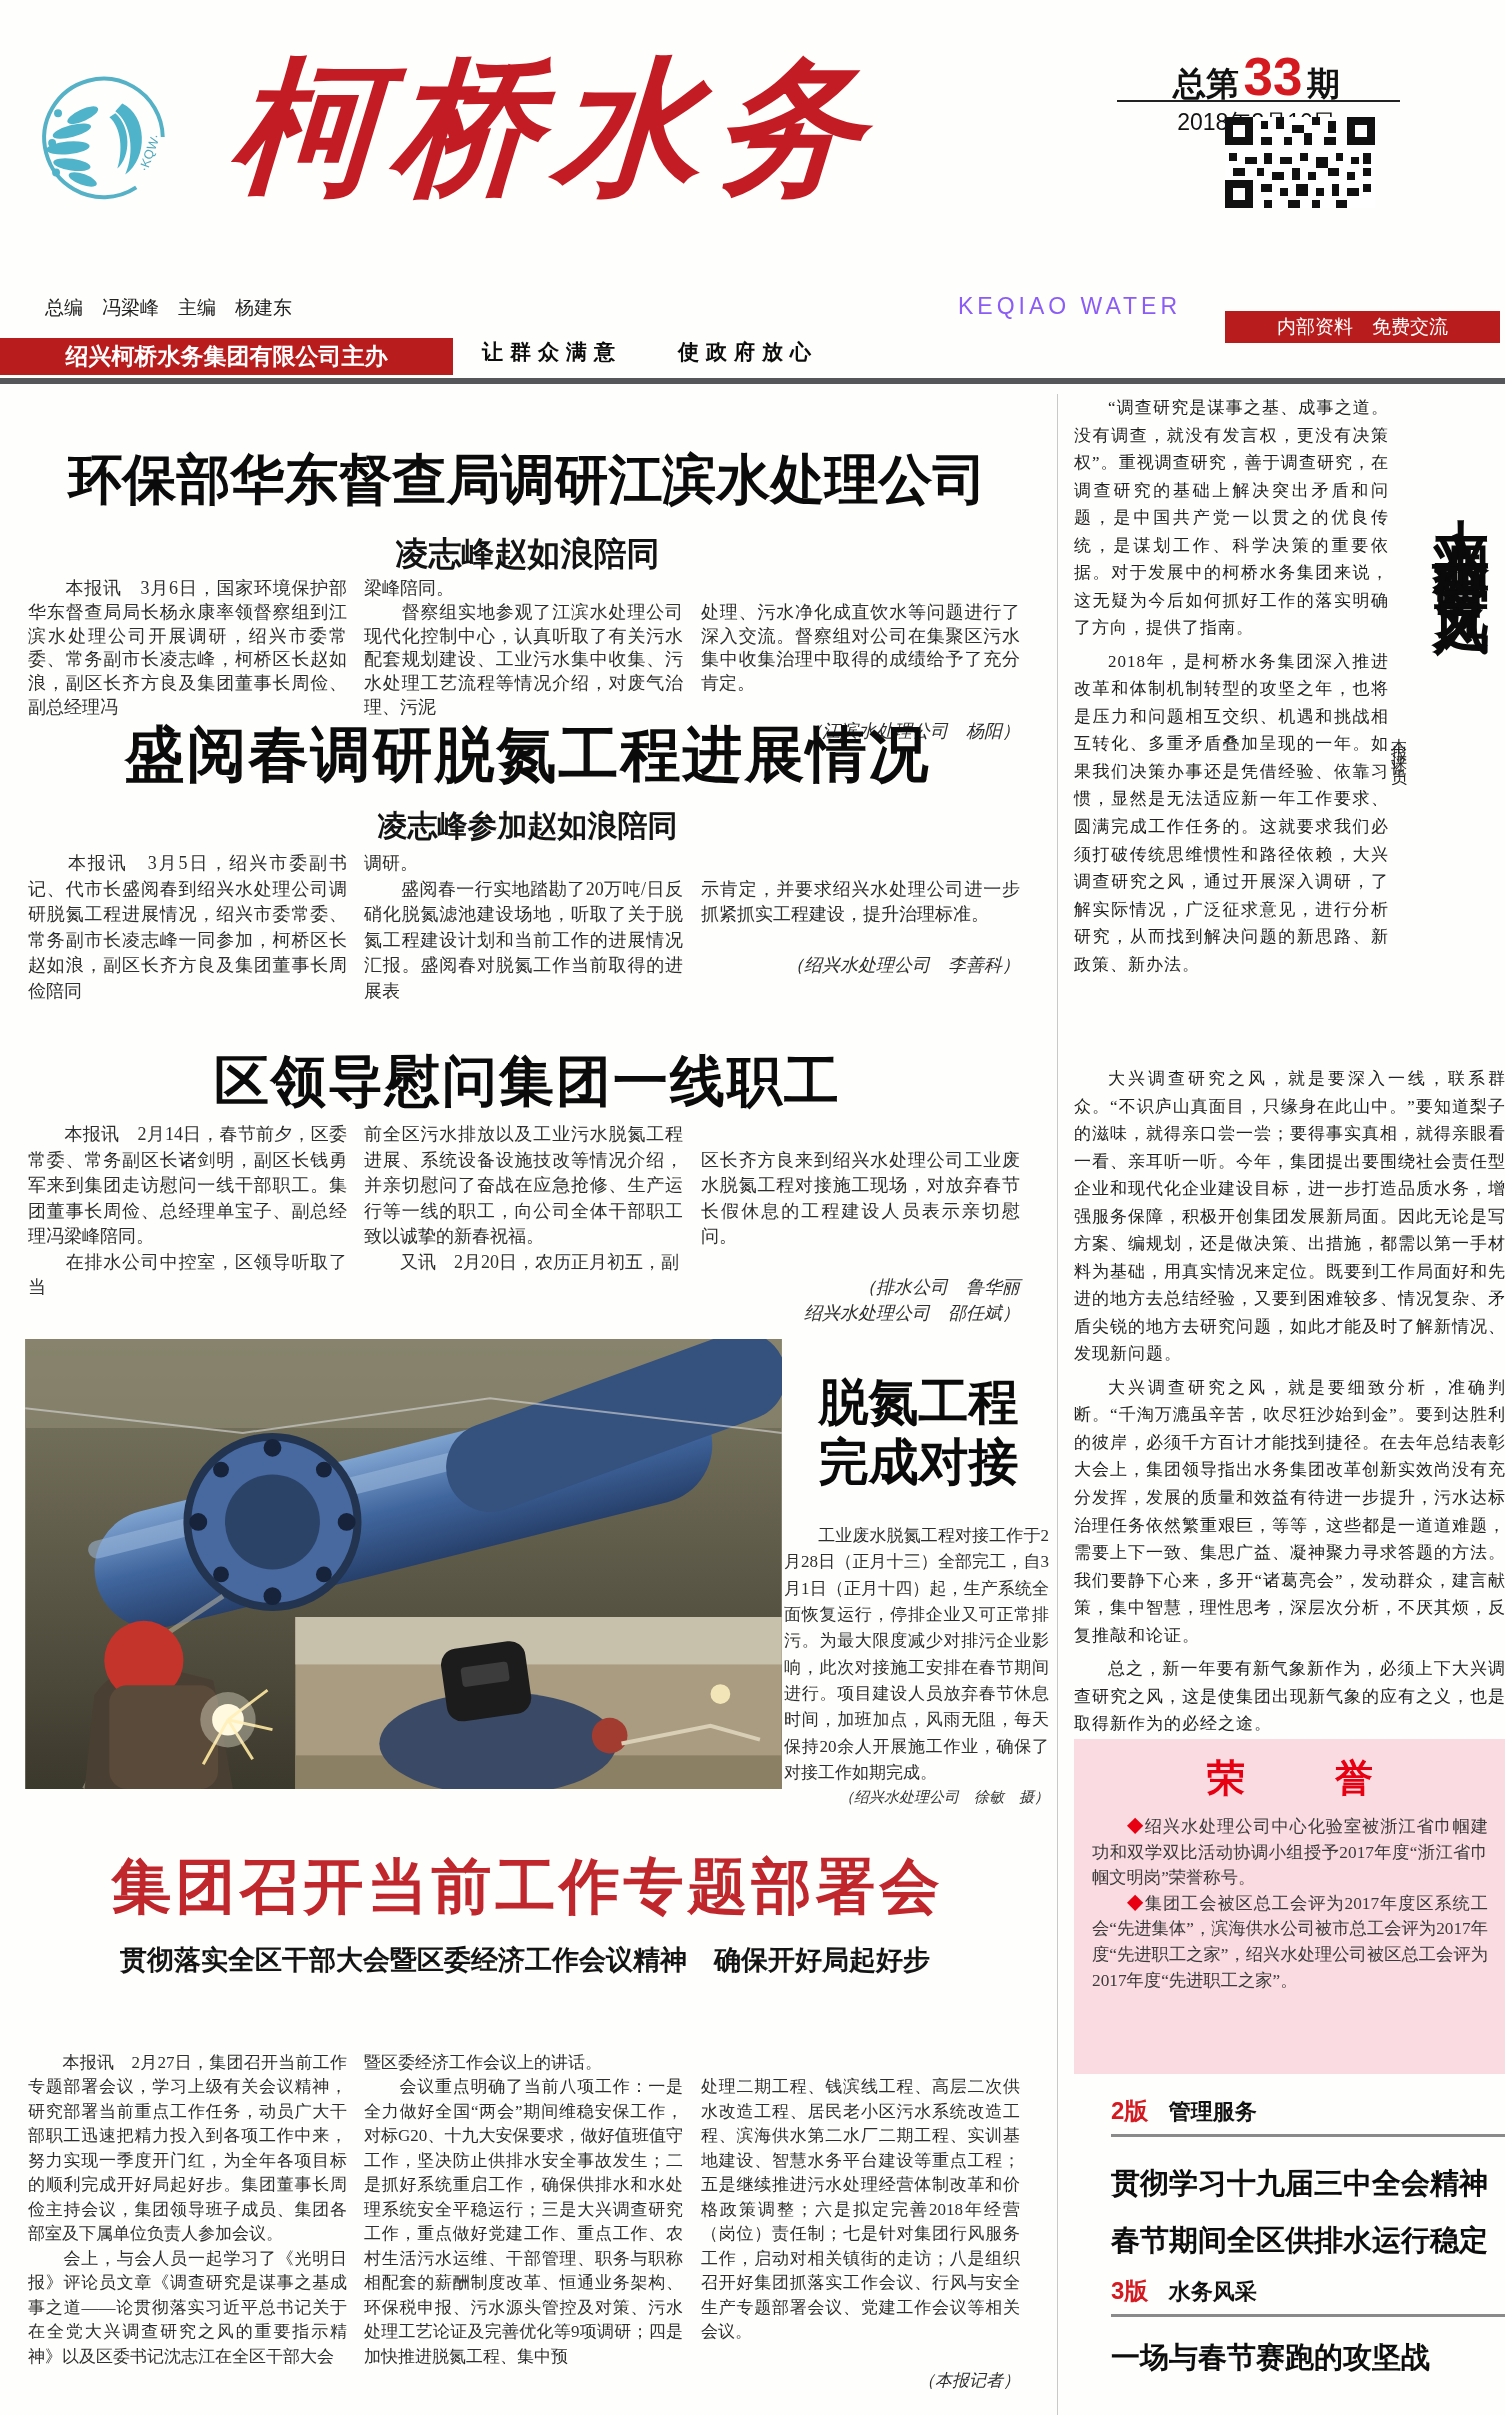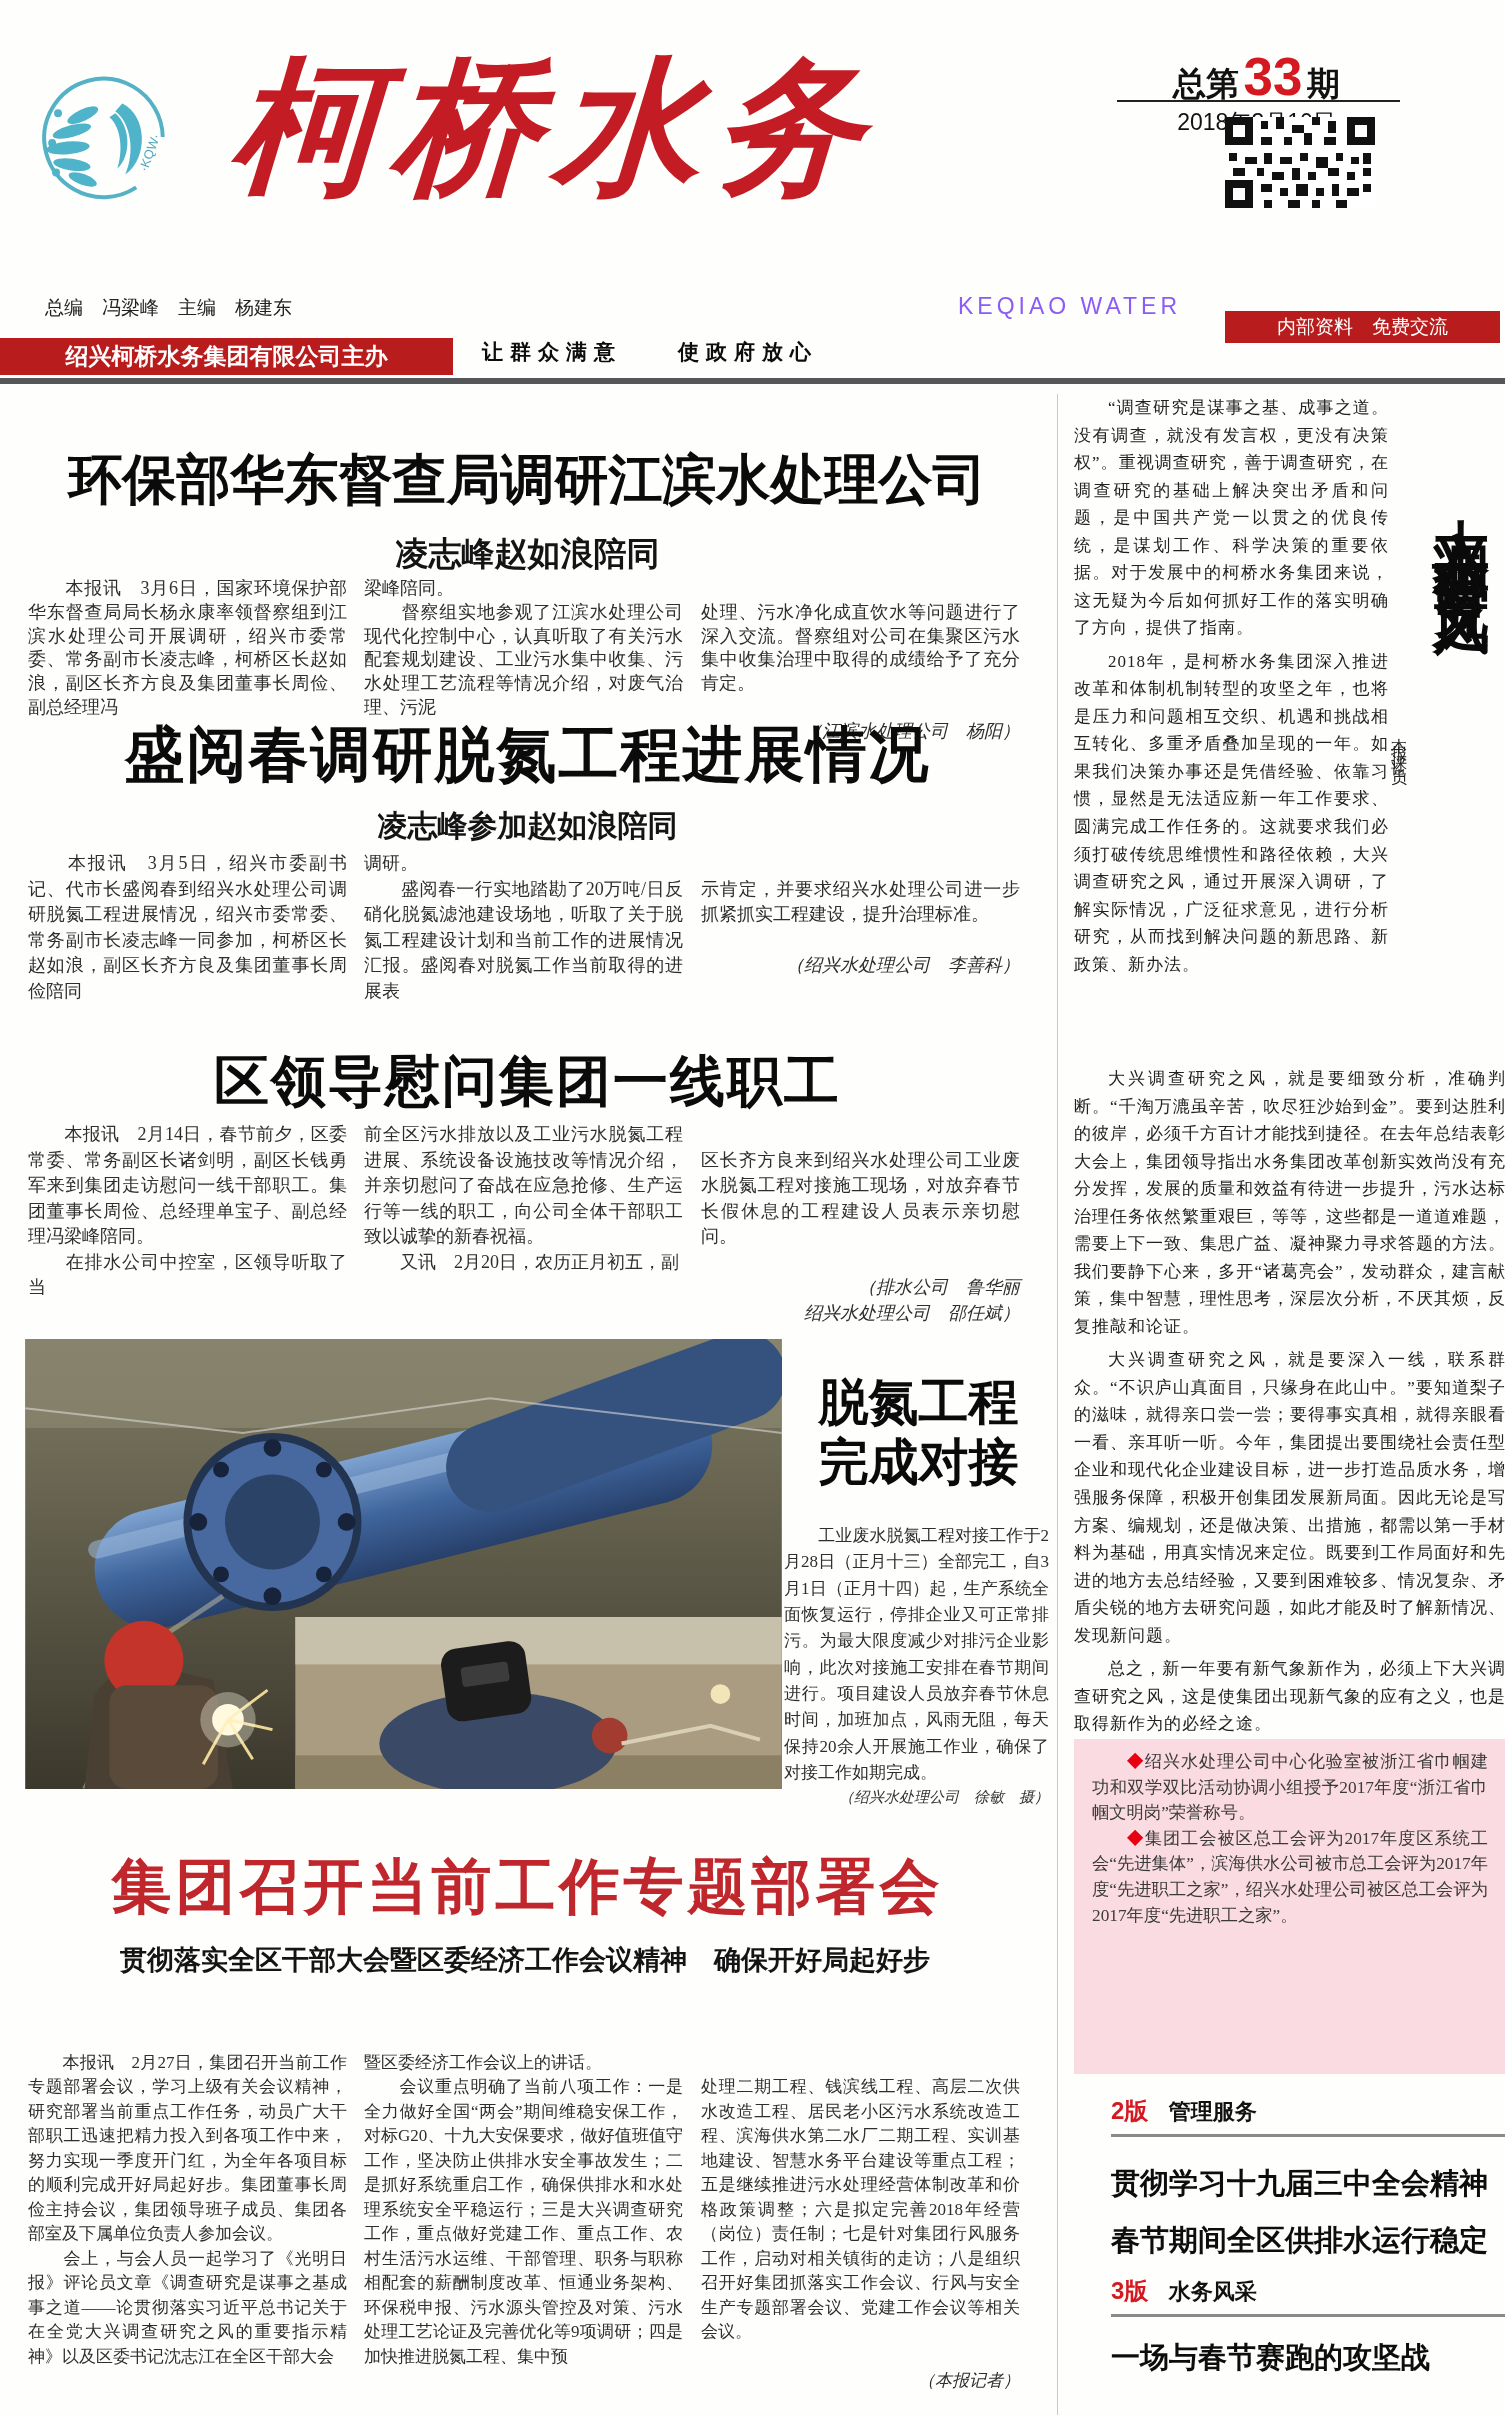--- a/index.html
+++ b/index.html
@@ -249,28 +249,29 @@
     <div>完成对接</div>
   </div>
   <div class="abs tuo-body" style="left:784px;top:1523px;width:265px;height:259px;">　　工业废水脱氮工程对接工作于2月28日（正月十三）全部完工，自3月1日（正月十四）起，生产系统全面恢复运行，停排企业又可正常排污。为最大限度减少对排污企业影响，此次对接施工安排在春节期间进行。项目建设人员放弃春节休息时间，加班加点，风雨无阻，每天保持20余人开展施工作业，确保了对接工作如期完成。</div>
   <div class="abs tuo-credit" style="left:784px;top:1788px;width:265px;">（绍兴水处理公司　徐敏　摄）</div>
 
   <div class="abs essay" style="left:1074px;top:394px;width:432px;">
     <div class="narrow">
       <p>“调查研究是谋事之基、成事之道。没有调查，就没有发言权，更没有决策权”。重视调查研究，善于调查研究，在调查研究的基础上解决突出矛盾和问题，是中国共产党一以贯之的优良传统，是谋划工作、科学决策的重要依据。对于发展中的柯桥水务集团来说，这无疑为今后如何抓好工作的落实明确了方向，提供了指南。</p>
       <p>2018年，是柯桥水务集团深入推进改革和体制机制转型的攻坚之年，也将是压力和问题相互交织、机遇和挑战相互转化、多重矛盾叠加呈现的一年。如果我们决策办事还是凭借经验、依靠习惯，显然是无法适应新一年工作要求、圆满完成工作任务的。这就要求我们必须打破传统思维惯性和路径依赖，大兴调查研究之风，通过开展深入调研，了解实际情况，广泛征求意见，进行分析研究，从而找到解决问题的新思路、新政策、新办法。</p>
     </div>
+    <p>大兴调查研究之风，就是要深入一线，联系群众。“不识庐山真面目，只缘身在此山中。”要知道梨子的滋味，就得亲口尝一尝；要得事实真相，就得亲眼看一看、亲耳听一听。今年，集团提出要围绕社会责任型企业和现代化企业建设目标，进一步打造品质水务，增强服务保障，积极开创集团发展新局面。因此无论是写方案、编规划，还是做决策、出措施，都需以第一手材料为基础，用真实情况来定位。既要到工作局面好和先进的地方去总结经验，又要到困难较多、情况复杂、矛盾尖锐的地方去研究问题，如此才能及时了解新情况、发现新问题。</p>
     <p>大兴调查研究之风，就是要细致分析，准确判断。“千淘万漉虽辛苦，吹尽狂沙始到金”。要到达胜利的彼岸，必须千方百计才能找到捷径。在去年总结表彰大会上，集团领导指出水务集团改革创新实效尚没有充分发挥，发展的质量和效益有待进一步提升，污水达标治理任务依然繁重艰巨，等等，这些都是一道道难题，需要上下一致、集思广益、凝神聚力寻求答题的方法。我们要静下心来，多开“诸葛亮会”，发动群众，建言献策，集中智慧，理性思考，深层次分析，不厌其烦，反复推敲和论证。</p>
-    <p>大兴调查研究之风，就是要深入一线，联系群众。“不识庐山真面目，只缘身在此山中。”要知道梨子的滋味，就得亲口尝一尝；要得事实真相，就得亲眼看一看、亲耳听一听。今年，集团提出要围绕社会责任型企业和现代化企业建设目标，进一步打造品质水务，增强服务保障，积极开创集团发展新局面。因此无论是写方案、编规划，还是做决策、出措施，都需以第一手材料为基础，用真实情况来定位。既要到工作局面好和先进的地方去总结经验，又要到困难较多、情况复杂、矛盾尖锐的地方去研究问题，如此才能及时了解新情况、发现新问题。</p>
     <p>总之，新一年要有新气象新作为，必须上下大兴调查研究之风，这是使集团出现新气象的应有之义，也是取得新作为的必经之途。</p>
   </div>
   <div class="abs vtitle" style="left:1423px;top:473px;height:594px;">大兴调查研究之风</div>
   <div class="abs vbyline" style="left:1388px;top:725px;height:139px;">本报评论员</div>
 
   <div class="abs honors" style="left:1074px;top:1739px;width:432px;height:335px;">
+    <h2>荣　誉</h2>
     <p>
       <span class="diamond">◆</span><span>绍兴水处理公司中心化验室被浙江省巾帼建功和双学双比活动协调小组授予2017年度“浙江省巾帼文明岗”荣誉称号。</span>
     </p>
     <p>
       <span class="diamond">◆</span><span>集团工会被区总工会评为2017年度区系统工会“先进集体”，滨海供水公司被市总工会评为2017年度“先进职工之家”，绍兴水处理公司被区总工会评为2017年度“先进职工之家”。</span>
     </p>
   </div>
 
   <div class="abs headline headline-red" style="left:30px;top:1847px;width:995px;font-size:60px;letter-spacing:4px;">集团召开当前工作专题部署会</div>
   <div class="abs subhead" style="left:20px;top:1942px;width:1010px;font-size:27px;">贯彻落实全区干部大会暨区委经济工作会议精神　确保开好局起好步</div>

